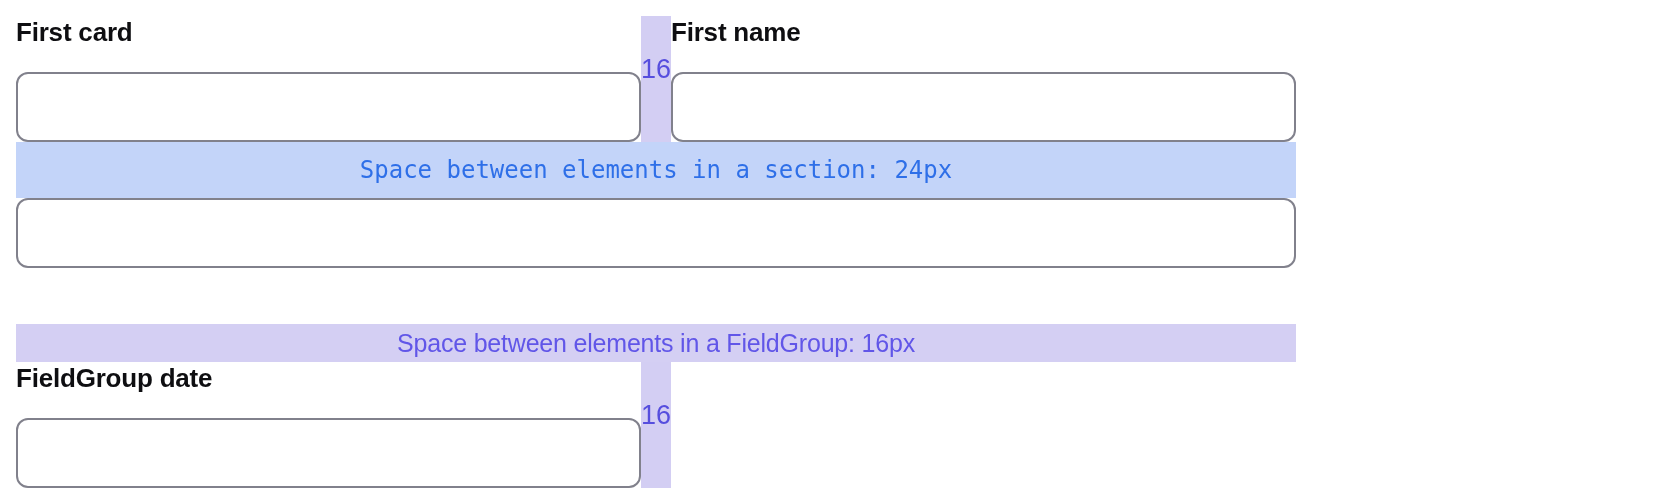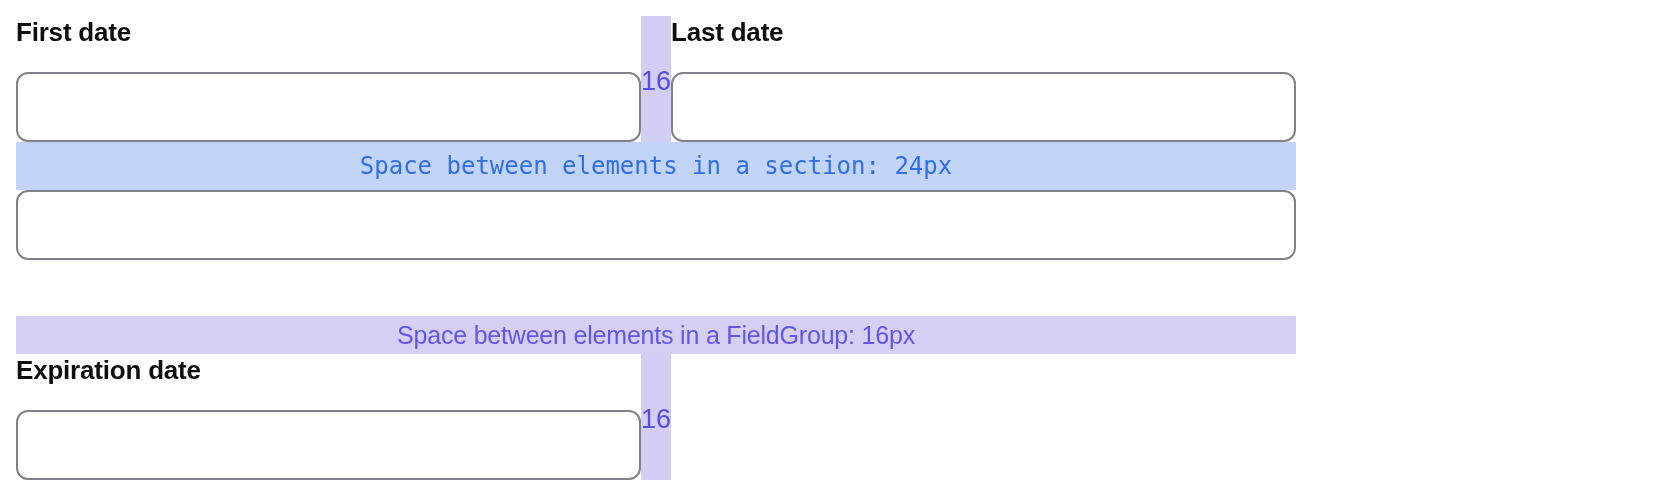--- a/index.html
+++ b/index.html
@@ -21,21 +21,21 @@
     height: 126px;
   }
   .col-gap-band {
     position: absolute;
     left: 625px; top: 0;
     width: 30px; height: 126px;
     background: var(--column-gap-band-bg, #d3cef3);
   }
   .col-gap-num {
     position: absolute;
-    left: 625px; top: 52px;
+    left: 625px; top: 40px;
     width: 30px;
     text-align: center;
     font-size: 27px;
     line-height: 27px;
     color: var(--column-gap-text, #564ede);
   }
   .field { width: 625px; position: relative; }
   .field.full { width: 1280px; }
   .field-label {
     display: block;
@@ -54,21 +54,21 @@
     border: 2px solid var(--input-border, #81818c);
     border-radius: 12px;
     background: #ffffff;
     padding: 0 18px;
     font-size: 26px;
     font-family: "Liberation Sans", sans-serif;
     color: #0e0e11;
     outline: none;
   }
   .section-band {
-    height: 48px;
+    height: 56px;
     background: var(--section-band-bg, #c3d4f9);
     display: flex;
     align-items: center;
     justify-content: center;
     font-family: "DejaVu Sans Mono", monospace;
     font-size: 24px;
     color: var(--section-band-text, #2e6fe8);
   }
   .group-band {
     height: 38px;
@@ -83,25 +83,25 @@
   }
 </style>
 </head>
 <body>
 
 <div class="content">
 
   <div class="field-row">
     <div class="col-gap-band"></div>
     <div class="field">
-      <label class="field-label">First date</label>
+      <label class="field-label">First card</label>
       <input class="text-input" type="text" value="" style="">
     </div>
     <div class="field">
-      <label class="field-label">Last date</label>
+      <label class="field-label">First name</label>
       <input class="text-input" type="text" value="" style="">
     </div>
     <div class="col-gap-num">16</div>
   </div>
 
   <div class="section-band">
     <span>Space between elements in a section: 24px</span>
   </div>
 
   <div class="field-row">
@@ -110,19 +110,19 @@
     </div>
   </div>
 
   <div class="group-band">
     <span>Space between elements in a FieldGroup: 16px</span>
   </div>
 
   <div class="field-row">
     <div class="col-gap-band"></div>
     <div class="field">
-      <label class="field-label">Expiration date</label>
+      <label class="field-label">FieldGroup date</label>
       <input class="text-input" type="text" value="" style="">
     </div>
     <div class="col-gap-num">16</div>
   </div>
 
 </div>
 
 </body></html>

